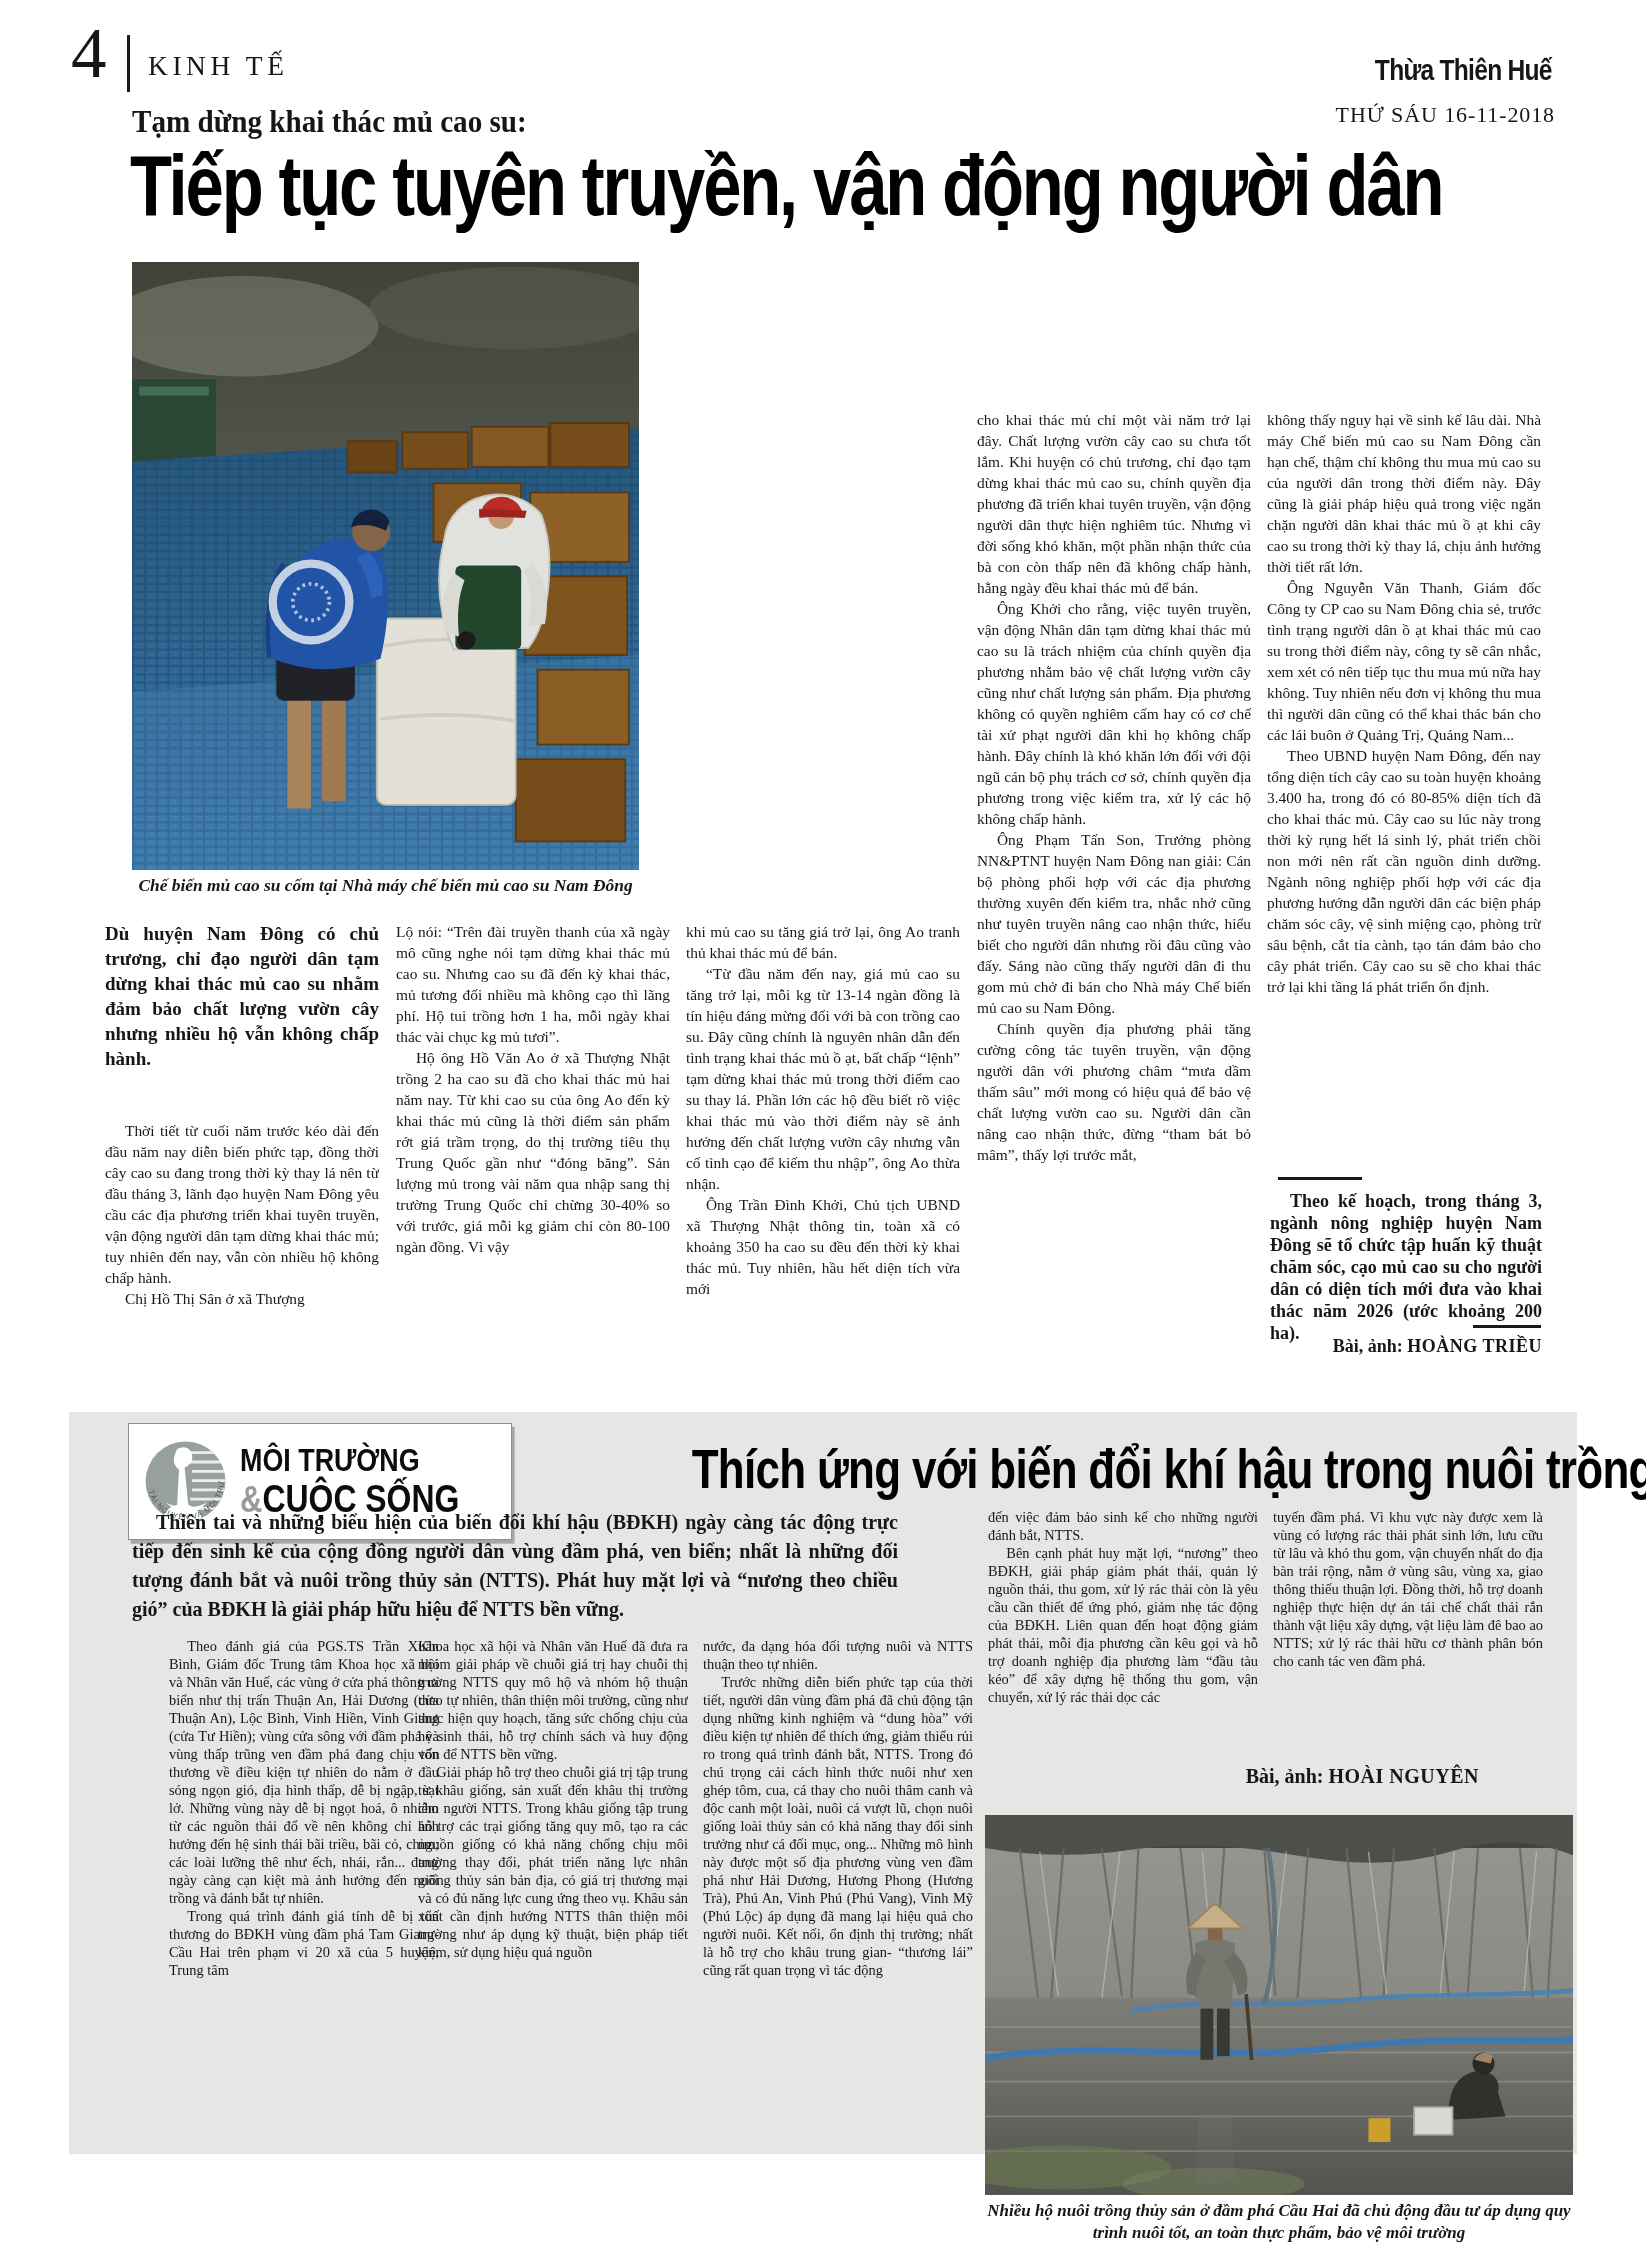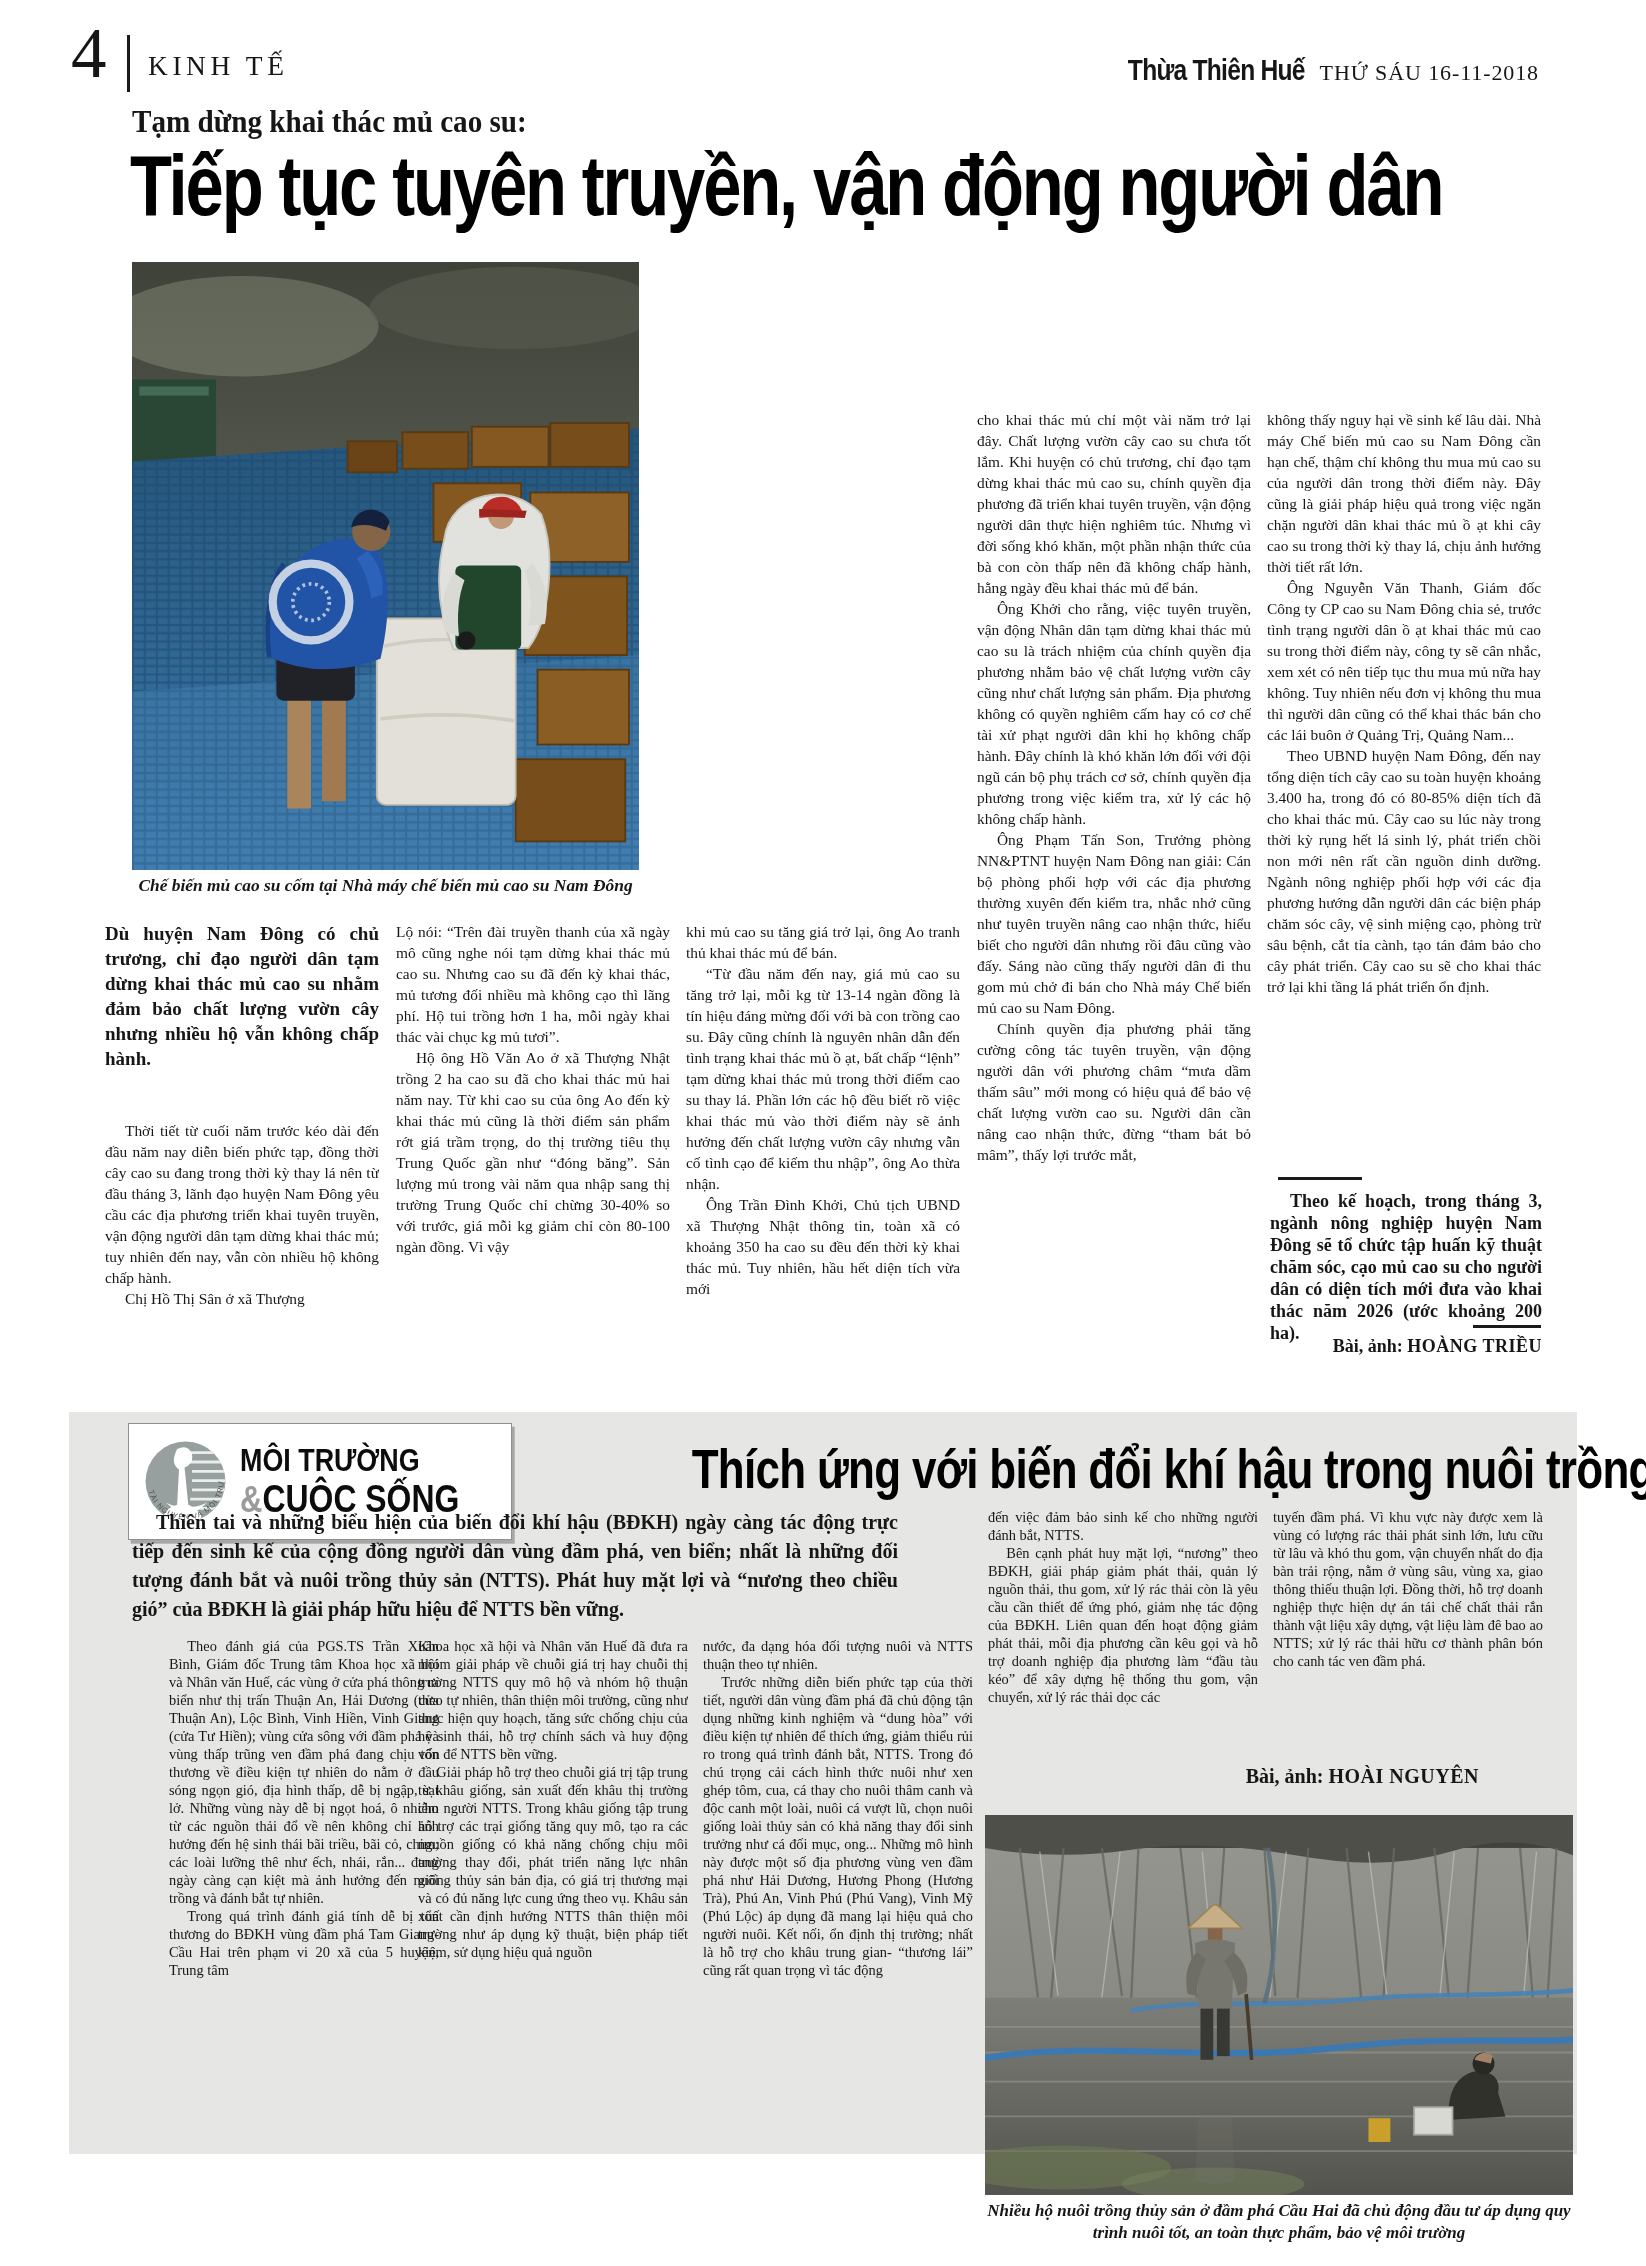--- a/index.html
+++ b/index.html
@@ -51,21 +51,21 @@
   .caption2{font-weight:bold;font-style:italic;font-size:17px;line-height:22px;text-align:center;}
 </style>
 </head>
 <body>
 
 <div class="page">
 
   <div class="abs pagenum" style="left:71px;top:18.3px;">4</div>
   <div class="abs vbar" style="left:127px;top:35px;"></div>
   <div class="abs section-title" style="left:148px;top:51px;">KINH TẾ</div>
-  <div class="abs masthead-row" style="top:53px;right:108px;">
+  <div class="abs masthead-row" style="top:53px;right:92px;flex-direction:column;">
     <span class="masthead">Thừa Thiên Huế</span>
     <span class="issue-date">THỨ SÁU 16-11-2018</span>
   </div>
 
   <div class="abs kicker" style="left:132px;top:104px;">Tạm dừng khai thác mủ cao su:</div>
   <div class="abs headline1-wrap" style="left:130px;top:137px;">
     <span class="headline1">Tiếp tục tuyên truyền, vận động người dân</span>
   </div>
 
   <div class="abs photo-frame" style="left:132px;top:262px;width:507px;height:608px;">

